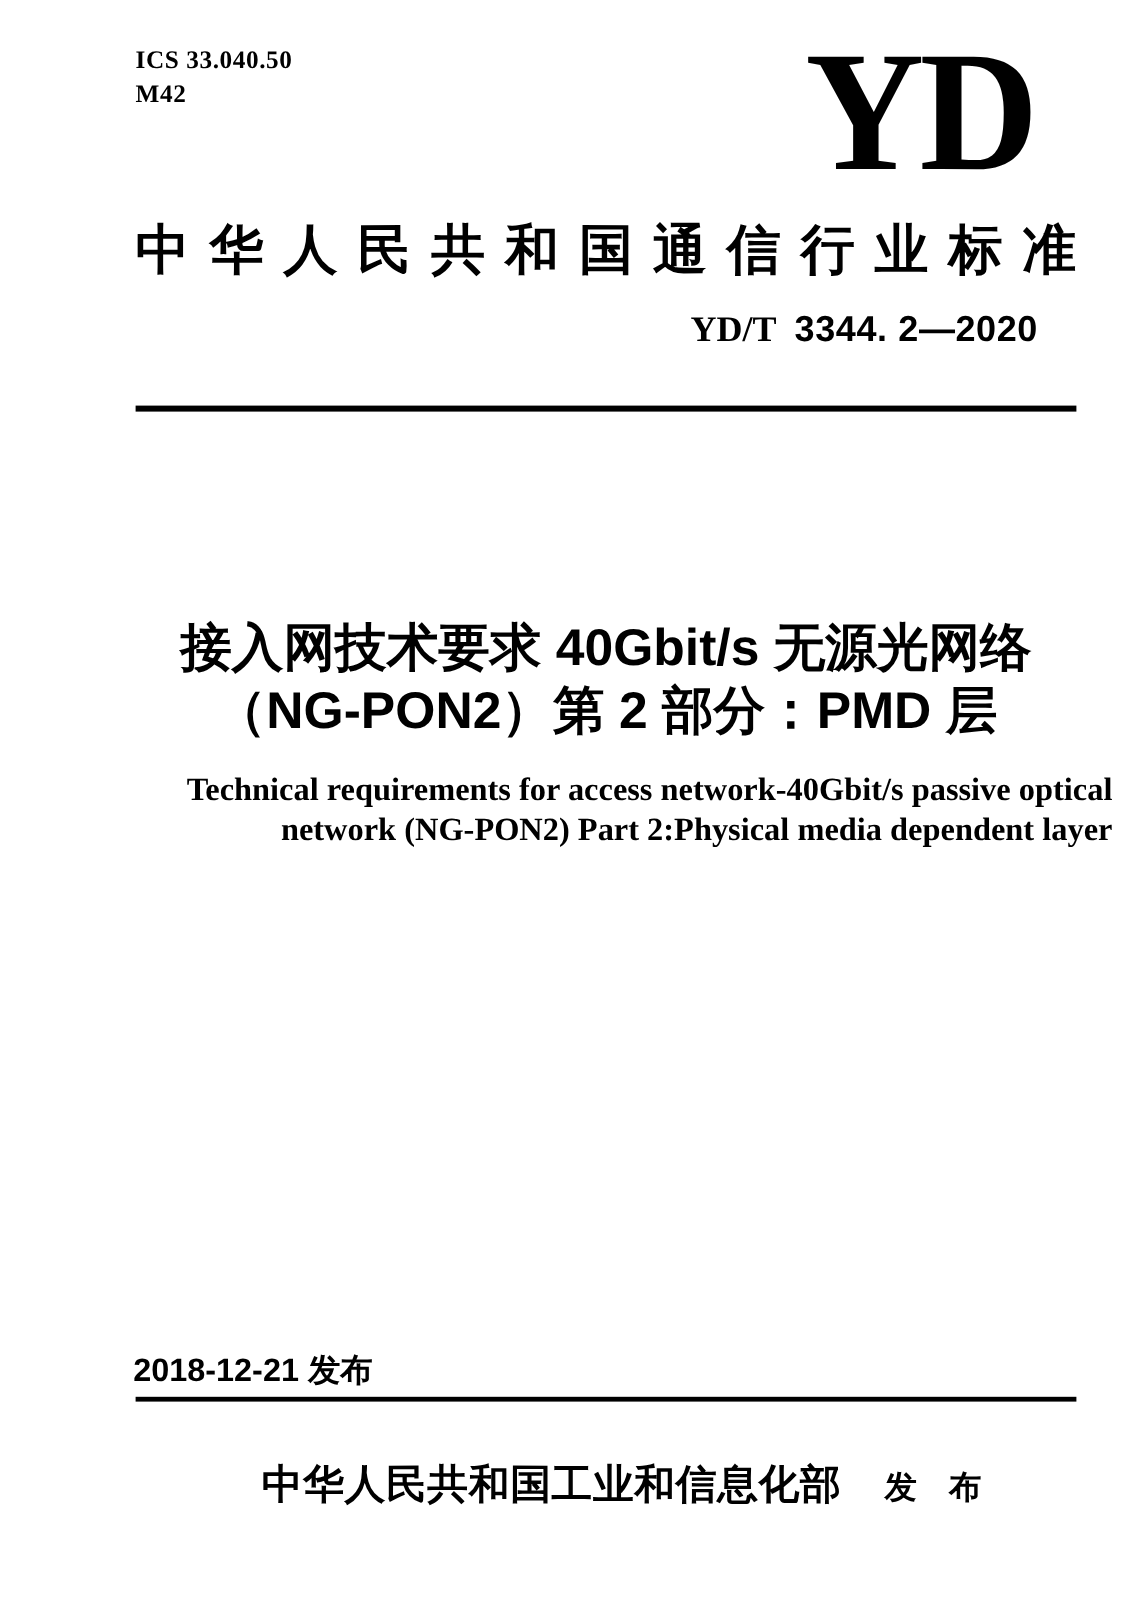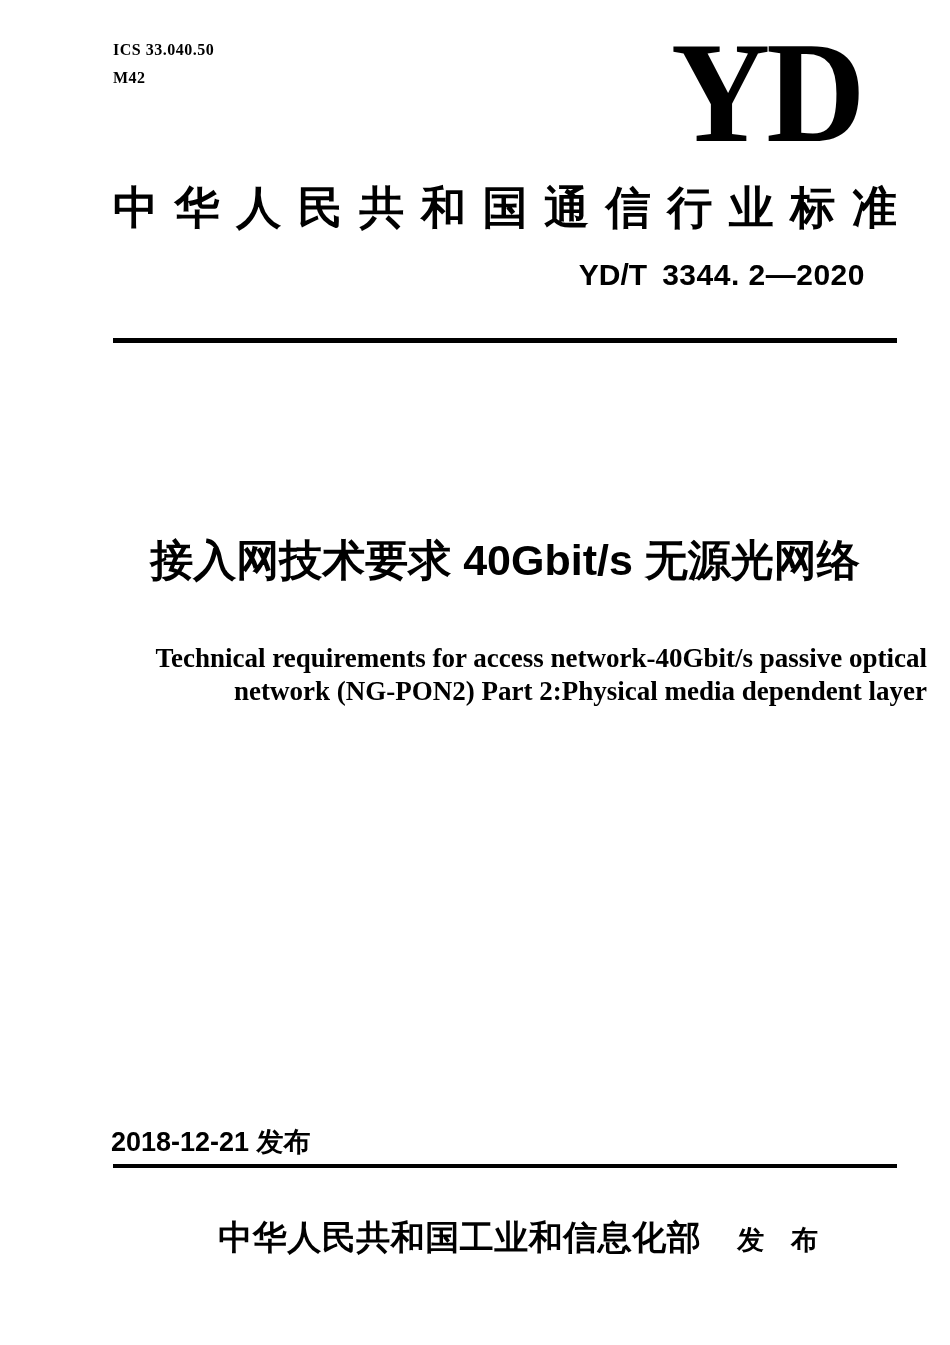--- a/index.html
+++ b/index.html
@@ -12,21 +12,21 @@
     overflow: hidden;
   }
   .page {
     position: absolute; inset: 0;
     background: #ffffff;
   }
   
   .ics-block {
     position: absolute; left: 113px; top: 36px;
     font-family: "Liberation Serif", "DejaVu Serif", serif;
-    font-weight: bold; font-size: 16px; line-height: 28px;
+    font-weight: bold; font-size: 21px; line-height: 28px;
     letter-spacing: 0.5px;
   }
   
   .yd-logo {
     position: absolute; top: 22px; right: 88px;
     font-family: "Liberation Serif", "DejaVu Serif", serif;
     font-weight: bold; font-size: 143px; line-height: 1;
     letter-spacing: -4px;
     transform: scaleX(0.96); transform-origin: right top;
   }
@@ -37,36 +37,36 @@
     font-weight: bold; font-size: 45px; line-height: 48px;
   }
   
   .std-no {
     position: absolute; top: 258px; right: 85px;
     display: flex; align-items: baseline; gap: 15px;
     font-size: 30px; line-height: 34px; font-weight: bold;
     white-space: nowrap;
   }
   .std-no .prefix {
-    font-family: Liberation Sans, sans-serif;
+    font-family: Liberation Serif, serif;
   }
   .std-no .number {
     font-family: "Liberation Sans", "DejaVu Sans", sans-serif;
     letter-spacing: 0.5px;
   }
   
   .rule { position: absolute; left: 113px; width: 784px; background: #000; }
   .rule-top { top: 338px; height: 5px; }
   .rule-bottom { top: 1164px; height: 4px; }
   
   .title-zh {
     position: absolute; left: 83px; top: 514px; width: 844px;
     text-align: center;
     font-weight: bold; font-size: 43px; line-height: 53px;
-    letter-spacing: 0px; white-space: nowrap; margin-top: 20px;
+    letter-spacing: 0px; white-space: nowrap;
   }
   
   .title-en {
     position: absolute; left: 83px; top: 642px; width: 844px;
     text-align: right;
     font-family: "Liberation Serif", "DejaVu Serif", serif;
     font-weight: bold; font-size: 27px; line-height: 33px;
     white-space: nowrap;
   }
   
@@ -125,20 +125,21 @@
 
   <div class="std-no">
     <span class="prefix">YD/T</span>
     <span class="number">3344. 2—2020</span>
   </div>
 
   <div class="rule rule-top"></div>
 
   <div class="title-zh">
     <div>接入网技术要求 40Gbit/s 无源光网络</div>
+    <div>（NG-PON2）第 2 部分：PMD 层</div>
   </div>
 
   <div class="title-en">
     <div>Technical requirements for access network-40Gbit/s passive optical</div>
     <div>network (NG-PON2) Part 2:Physical media dependent layer</div>
   </div>
 
   <div class="dates-row">
     <span>2018-12-21 发布</span>
   </div>

